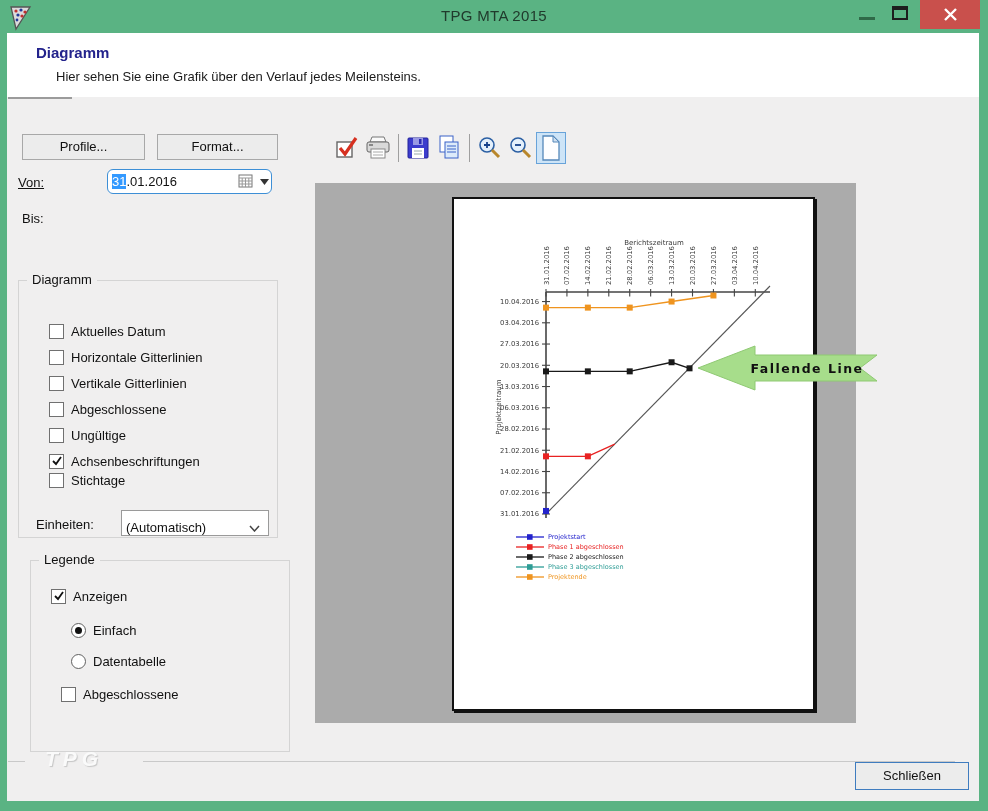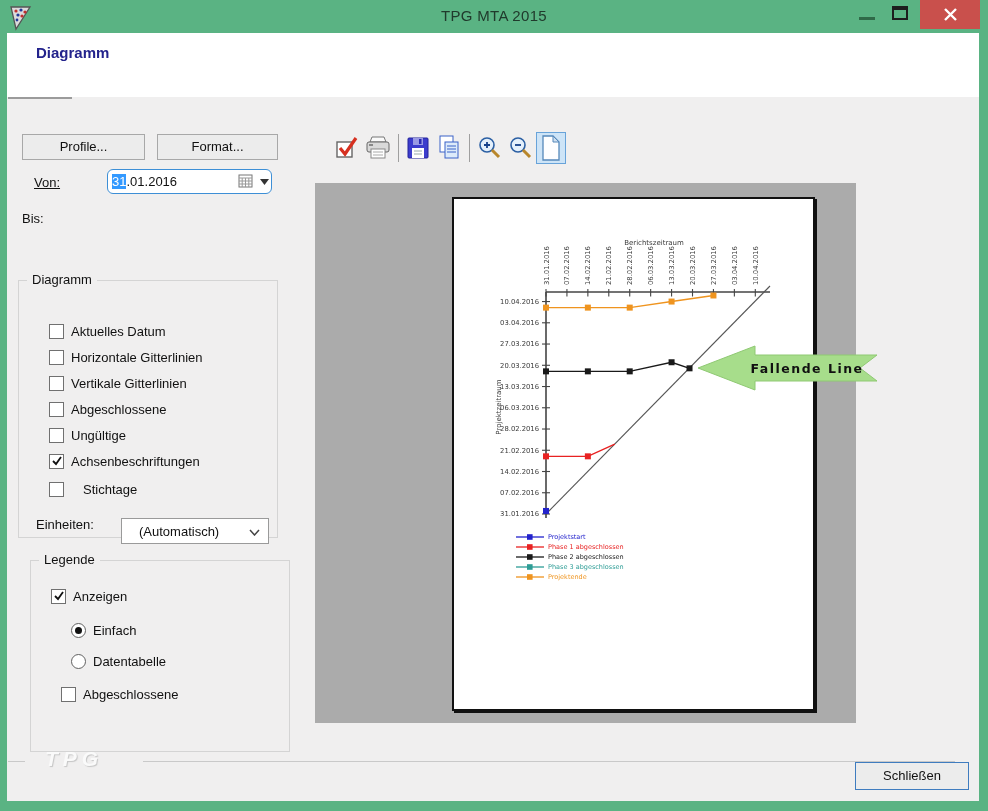--- a/index.html
+++ b/index.html
@@ -37,21 +37,21 @@
   .group-label { position:absolute; left:8px; top:-9px; background:#f0efef; padding:0 5px; font-size:13px; color:#111; }
 
   .cbrow { position:absolute; height:18px; display:flex; align-items:center; }
   .cb { width:15px; height:15px; background:#fff; border:1px solid #707070; display:inline-flex; align-items:center; justify-content:center; }
   .cb svg { display:none; }
   .cb.on svg { display:block; }
   .cbl { font-size:13px; color:#111; margin-left:7px; white-space:nowrap; }
   .radio { width:15px; height:15px; border:1px solid #616161; border-radius:50%; background:#fff; position:relative; }
   .radio.on::after { content:""; position:absolute; left:3px; top:3px; width:7px; height:7px; border-radius:50%; background:#111; }
 
-  .combo { position:absolute; width:148px; height:26px; background:#fff; border:1px solid #9a9a9a; font-size:13px; color:#111; display:flex; align-items:center; padding-left:17px;margin-top:8px; }
+  .combo { position:absolute; width:148px; height:26px; background:#fff; border:1px solid #9a9a9a; font-size:13px; color:#111; display:flex; align-items:flex-end; padding-left:4px; }
   .combo .chev { margin-left:auto; margin-right:8px; }
 
   
   .toolbar { position:absolute; left:325px; top:97px; height:36px; display:flex; align-items:center; }
   .tbtn { width:30px; height:32px; display:flex; align-items:center; justify-content:center; margin-right:1px; }
   .tbtn.selected { background:#cde4f7; border:1px solid #68a3d9; }
   .tsep { width:1px; height:28px; background:#9f9f9f; margin:0 4px; }
 
   
   .preview { position:absolute; left:308px; top:150px; width:541px; height:540px; background:#ababab; }
@@ -93,27 +93,28 @@
       <svg width="15" height="13" viewBox="0 0 15 13">
         <path d="M2 1 L13 12 M13 1 L2 12" stroke="#fff" stroke-width="2.4"></path>
       </svg>
     </div>
   </div>
 
   <div class="bodyarea">
 
     <div class="hdr">
       <div class="hdr-title">Diagramm</div>
+      <div class="hdr-sub">Hier sehen Sie eine Grafik über den Verlauf jedes Meilensteins.</div>
     </div>
     <div class="tab-line"></div>
 
     <div class="pbtn" style="left:15px; top:101px; width:123px;">Profile...</div>
     <div class="pbtn" style="left:150px; top:101px; width:121px;">Format...</div>
 
-    <div class="lbl" style="left:27px; top:142px;text-decoration:underline;">Von:</div>
+    <div class="lbl" style="left:11px; top:142px;text-decoration:underline;">Von:</div>
     <div class="dfield focus" style="left:100px; top:136px;border-radius:6px;">
       <span class="sel">31</span>
         <span>.01.2016</span>
       <span class="spacer"></span>
       <svg class="cal" viewBox="0 0 16 15">
         <rect x="1" y="1" width="13" height="12" fill="#fff" stroke="#777"></rect>
         <path d="M1 4 H14 M4.2 4 V13 M7.5 4 V13 M10.8 4 V13 M1 7 H14 M1 10 H14" stroke="#999" stroke-width="1"></path>
       </svg>
       <span class="ddarr">
         <svg width="9" height="6" viewBox="0 0 9 6">
@@ -148,21 +149,21 @@
         <span class="cbl">Ungültige</span>
       </div>
       <div class="cbrow" style="left:30px; top:171px;">
         <span class="cb on">
             <svg width="12" height="12" viewBox="0 0 12 12">
               <path d="M2 6 L5 9 L10 2" stroke="#111" stroke-width="1.8" fill="none"></path>
             </svg>
           </span>
         <span class="cbl">Achsenbeschriftungen</span>
       </div>
-      <div class="cbrow" style="left:30px; top:199px;gap:12px;">
+      <div class="cbrow" style="left:30px; top:190px;">
         <span class="cb"></span>
         <span class="cbl">Stichtage</span>
       </div>
 
       <div class="lbl" style="left:17px; top:236px;">Einheiten:</div>
       <div class="combo" style="left:102px; top:229px;">
         <span>(Automatisch)</span>
         <span class="chev">
           <svg width="11" height="7" viewBox="0 0 11 7">
               <polyline points="1,1 5.5,6 10,1" fill="none" stroke="#444" stroke-width="1.5"></polyline>

